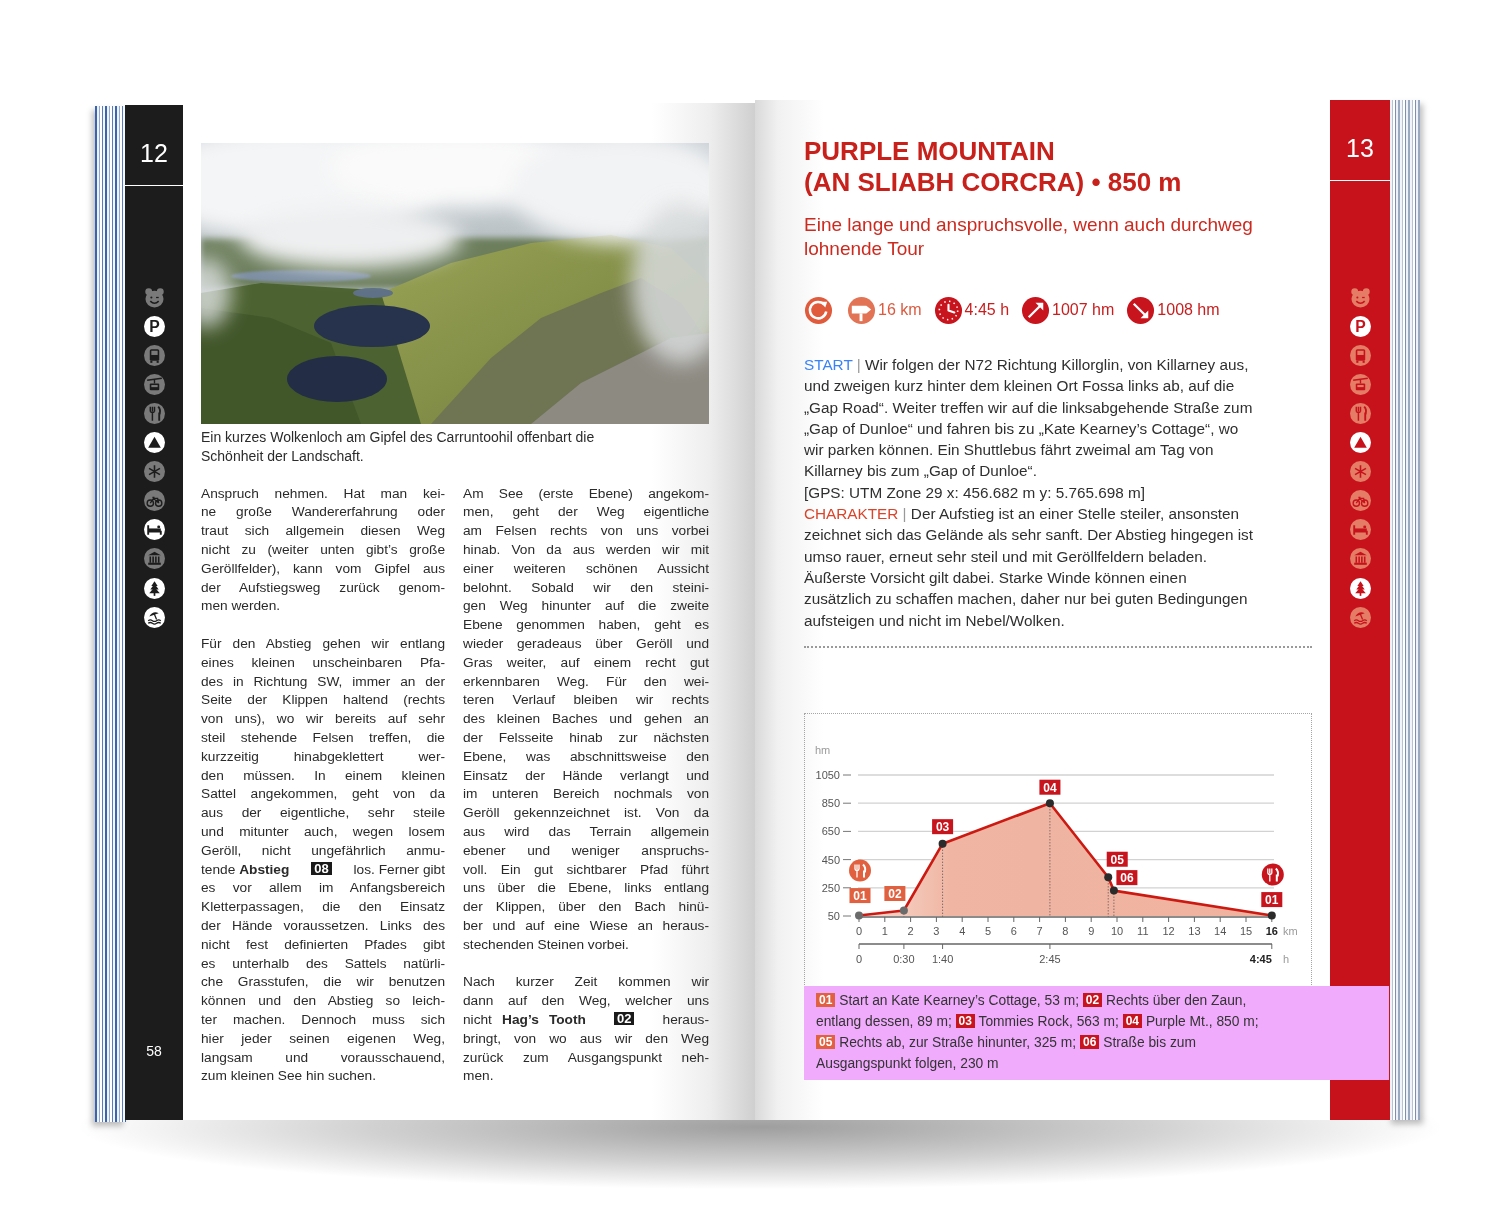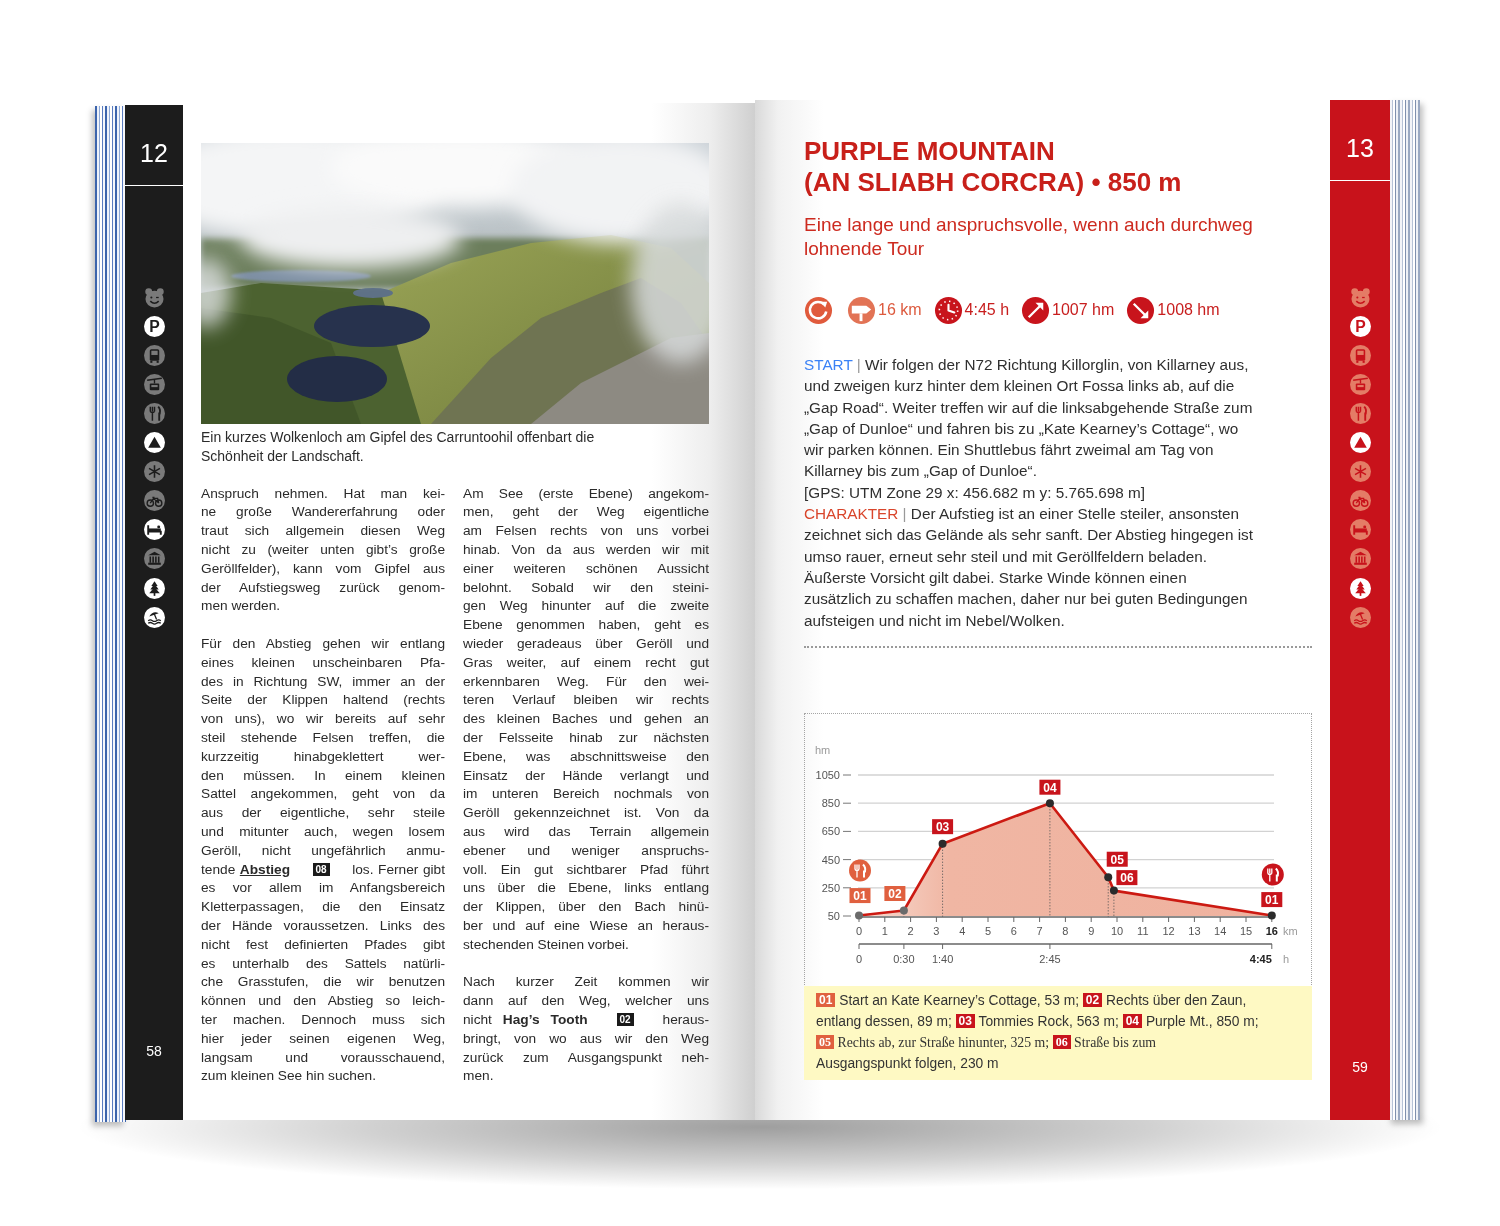--- a/index.html
+++ b/index.html
@@ -20,33 +20,33 @@
   .page-no{position:absolute;left:0;width:100%;text-align:center;color:#fff;font-size:14px;}
   .side-icons{position:absolute;left:0;width:100%;}
   .side-icon{position:absolute;width:21px;height:21px;}
   
   #photo{left:201px;top:143px;width:508px;height:281px;overflow:hidden;}
   #caption{left:201px;top:428px;width:520px;font-size:14px;line-height:19px;color:#2b2b2b;}
   .col{position:absolute;font-size:13.7px;line-height:18.8px;color:#2a2a2a;}
   .para{margin-bottom:18.8px;}
   .jline{display:block;text-align:justify;text-align-last:justify;height:18.8px;overflow:visible;}
   .jline.last{text-align-last:left;}
-  .badge{display:inline-block;color:#fff;font-weight:bold;font-size:10px;line-height:13px;padding:0 3px;margin:0 18px;vertical-align:1px;}
+  .badge{display:inline-block;color:#fff;font-weight:bold;font-size:13px;line-height:13px;padding:0 3px;margin:0 18px;vertical-align:1px;}
   
   #title{left:804px;top:136px;font-size:26px;line-height:31px;font-weight:bold;color:#c8201a;white-space:nowrap;}
   #subtitle{left:804px;top:213px;font-size:19px;line-height:24px;color:#cd2a1f;white-space:nowrap;}
   #stats{left:804px;top:295px;height:30px;display:flex;align-items:center;font-size:16px;white-space:nowrap;justify-content:center;}
   .stat{display:flex;align-items:center;margin-right:12px;}
   .stat svg{width:29px;height:29px;margin-right:2px;}
   #info{left:804px;top:354px;font-size:15.3px;line-height:21.3px;color:#2f2f2f;white-space:nowrap;}
   .rline{display:block;height:21.3px;}
   #divider{left:804px;top:646px;width:508px;height:0;border-top:2px dotted #9a9a9a;}
   #chart-box{left:804px;top:713px;width:506px;height:273px;border:1.5px dotted #a5a5a5;border-bottom:none;}
   #chart-svg{left:804px;top:713px;width:508px;height:272px;}
-  #legend{left:804px;top:986px;width:508px;height:94px;background:#fef9c3;font-size:13.8px;line-height:21px;color:#333;padding:4px 8px 0 12px;box-sizing:border-box;white-space:nowrap;}
+  #legend{left:804px;top:986px;width:585px;height:94px;background:#f0abfc;font-size:13.8px;line-height:21px;color:#333;padding:4px 8px 0 12px;box-sizing:border-box;white-space:nowrap;}
   .lg-badge{display:inline-block;color:#fff;font-weight:bold;font-size:12px;line-height:14px;padding:0 3px;vertical-align:1px;}
 </style>
 </head>
 <body>
 
 <div id="stage">
   <div id="shadow" class="abs"></div>
   <div id="edge-left" class="abs"></div>
   <div id="edge-right" class="abs"></div>
 
@@ -190,21 +190,21 @@
         <span class="jline">des in Richtung SW, immer an der</span>
         <span class="jline">Seite der Klippen haltend (rechts</span>
         <span class="jline">von uns), wo wir bereits auf sehr</span>
         <span class="jline">steil stehende Felsen treffen, die</span>
         <span class="jline">kurzzeitig hinabgeklettert wer-</span>
         <span class="jline">den müssen. In einem kleinen</span>
         <span class="jline">Sattel angekommen, geht von da</span>
         <span class="jline">aus der eigentliche, sehr steile</span>
         <span class="jline">und mitunter auch, wegen losem</span>
         <span class="jline">Geröll, nicht ungefährlich anmu-</span>
-        <span class="jline"><span>tende </span><span style="font-weight: bold; text-decoration: underline;">Abstieg</span><span> </span><span class="badge" style="background: rgb(26, 26, 26);">08</span><span> los. Ferner gibt</span></span>
+        <span class="jline"><span>tende </span><span style="font-weight: bold;">Abstieg</span><span> </span><span class="badge" style="background: rgb(26, 26, 26);">08</span><span> los. Ferner gibt</span></span>
         <span class="jline">es vor allem im Anfangsbereich</span>
         <span class="jline">Kletterpassagen, die den Einsatz</span>
         <span class="jline">der Hände voraussetzen. Links des</span>
         <span class="jline">nicht fest definierten Pfades gibt</span>
         <span class="jline">es unterhalb des Sattels natürli-</span>
         <span class="jline">che Grasstufen, die wir benutzen</span>
         <span class="jline">können und den Abstieg so leich-</span>
         <span class="jline">ter machen. Dennoch muss sich</span>
         <span class="jline">hier jeder seinen eigenen Weg,</span>
         <span class="jline">langsam und vorausschauend,</span>
@@ -506,16 +506,16 @@
       <g>
         <circle cx="468.8" cy="161.577" r="11" fill="#c8141c"></circle>
         <path d="M463.8 155.577 V160.577 M465.8 155.577 V160.577 M467.8 155.577 V160.577 M463.8 160.577 Q465.8 162.577 467.8 160.577 M465.8 161.577 V168.577" stroke="#fff" stroke-width="1.3" fill="none"></path>
         <path d="M471.8 155.577 Q474.8 158.577 473.8 162.577 L472.8 162.577 V168.577" stroke="#fff" stroke-width="2" fill="none"></path>
       </g>
     </svg>
 
   <div id="legend" class="abs">
       <span class="rline" style="height: 21px;"><span class="lg-badge" style="background: rgb(224, 96, 63);">01</span><span> Start an Kate Kearney’s Cottage, 53 m; </span><span class="lg-badge" style="background: rgb(200, 20, 28);">02</span><span> Rechts über den Zaun,</span></span>
       <span class="rline" style="height: 21px;"><span>entlang dessen, 89 m; </span><span class="lg-badge" style="background: rgb(200, 20, 28);">03</span><span> Tommies Rock, 563 m; </span><span class="lg-badge" style="background: rgb(200, 20, 28);">04</span><span> Purple Mt., 850 m;</span></span>
-      <span class="rline" style="height: 21px; font-family: Liberation Serif, serif;"><span class="lg-badge" style="background: rgb(224, 96, 63);">05</span><span> Rechts ab, zur Straße hinunter, 325 m; </span><span class="lg-badge" style="background: rgb(200, 20, 28);">06</span><span> Straße bis zum</span></span>
+      <span class="rline" style="height: 21px;"><span class="lg-badge" style="background: rgb(224, 96, 63);">05</span><span> Rechts ab, zur Straße hinunter, 325 m; </span><span class="lg-badge" style="background: rgb(200, 20, 28);">06</span><span> Straße bis zum</span></span>
       <span class="rline" style="height: 21px;">Ausgangspunkt folgen, 230 m</span>
     </div>
 </div>
 
 </body></html>

